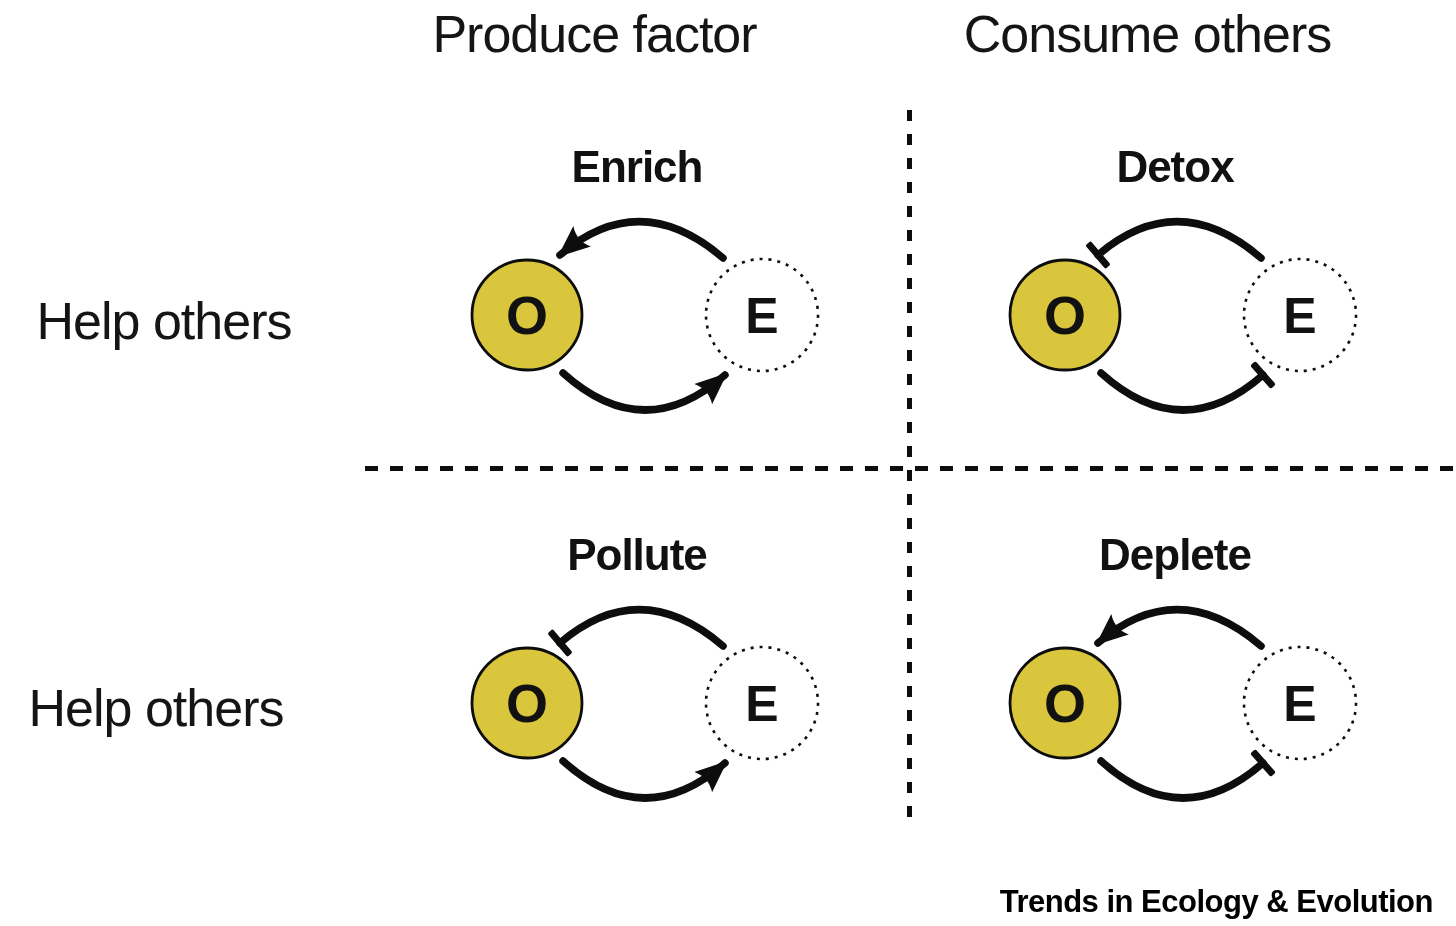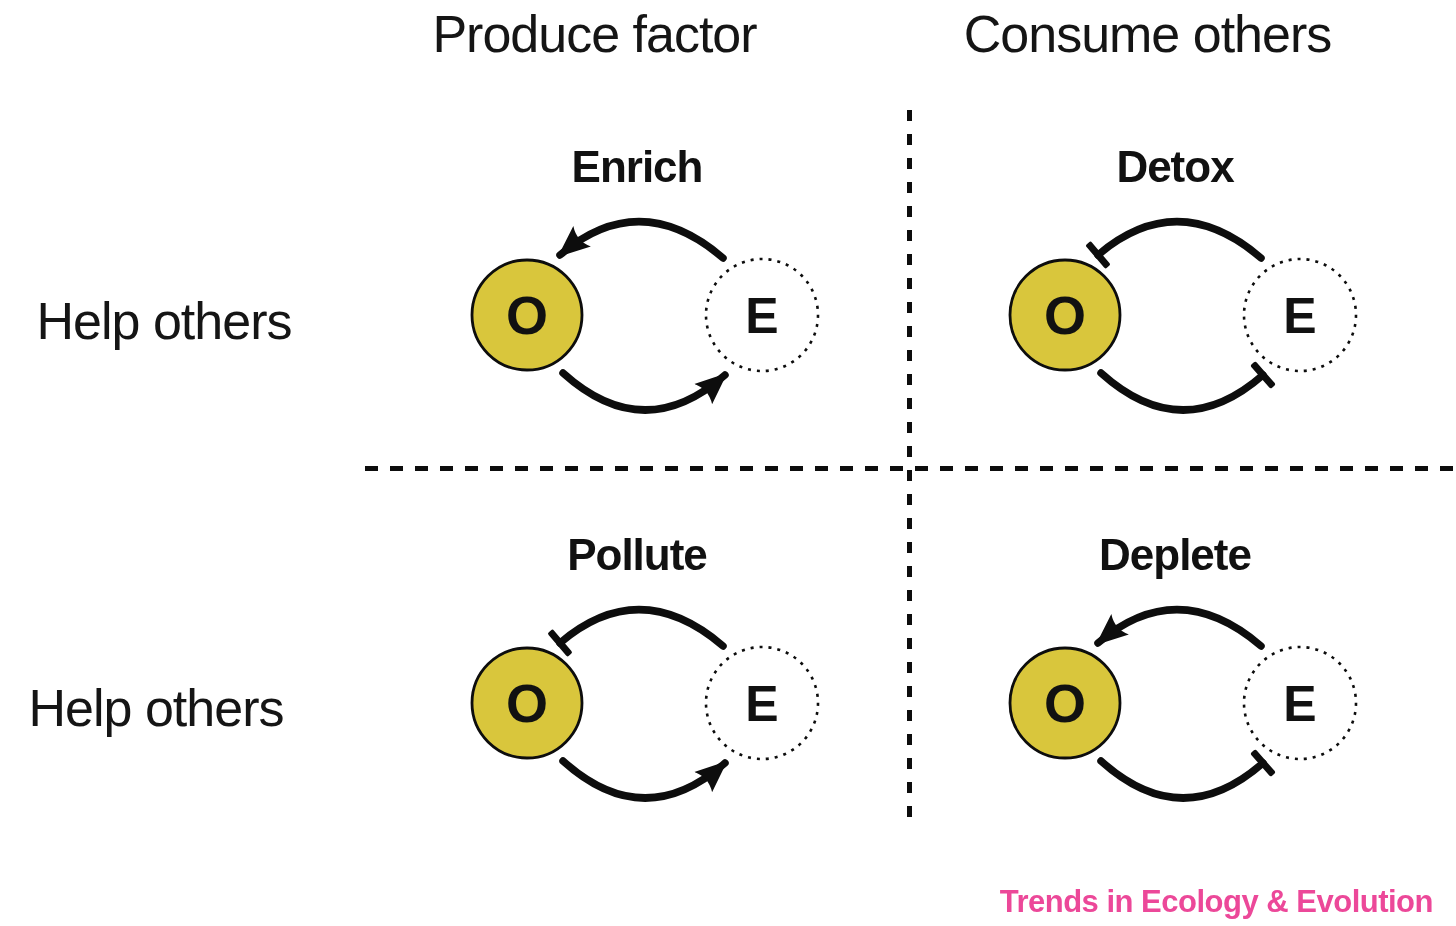--- a/index.html
+++ b/index.html
@@ -24,21 +24,21 @@
     font-family:"Liberation Sans",sans-serif;font-size:44px;font-weight:700;
     text-anchor:middle;fill:#111;letter-spacing:-1px;
   }
   .arc{fill:none;stroke:#0d0d0d;stroke-width:7.5;stroke-linecap:round;}
   .o-circle{stroke:#0d0d0d;stroke-width:2.8;}
   .e-circle{fill:#ffffff;stroke:#0d0d0d;stroke-width:2.6;stroke-dasharray:3 6;}
   .o-label{font-family:"Liberation Sans",sans-serif;font-size:54px;font-weight:700;text-anchor:middle;fill:#111;}
   .e-label{font-family:"Liberation Sans",sans-serif;font-size:50px;font-weight:700;text-anchor:middle;fill:#111;}
   .footer{
     position:absolute;right:23px;top:884px;font-size:31px;font-weight:700;
-    letter-spacing:-0.5px;color:#ec4899;white-space:nowrap;
+    letter-spacing:-0.5px;color:#000000;white-space:nowrap;
   }
 </style>
 </head>
 <body>
 
 <div class="figure">
 
   <svg width="0" height="0" style="position:absolute" aria-hidden="true">
     <defs>
       <marker id="m-arrow" markerUnits="userSpaceOnUse" markerWidth="36" markerHeight="34" refX="29" refY="16" orient="auto">

